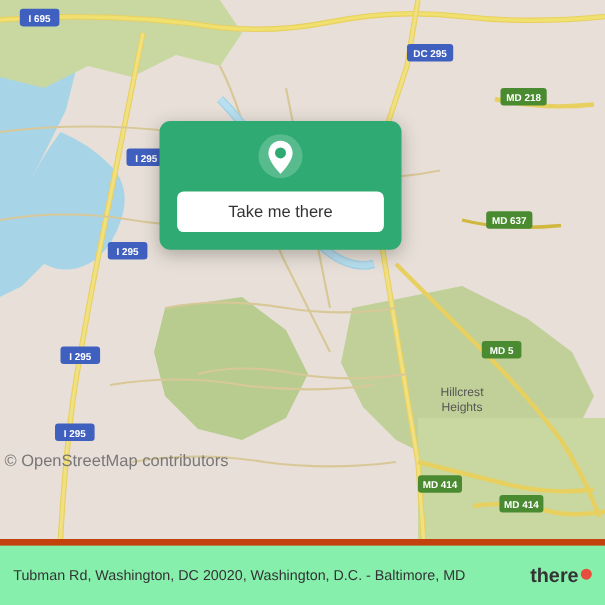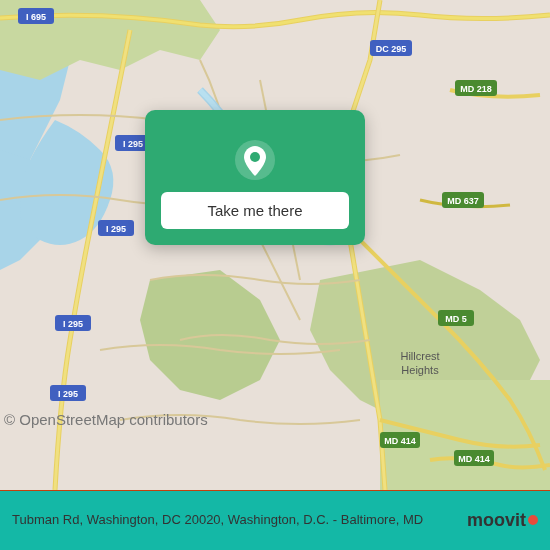--- a/index.html
+++ b/index.html
@@ -26,21 +26,21 @@
     }
 
     
     #popup-card {
       position: absolute;
       top: 110px;
       left: 145px;
       width: 220px;
       background: #2eaa72;
       border-radius: 10px;
-      padding: 28px 16px 16px 16px;
+      padding: 10px 16px 16px 16px;
       display: flex;
       flex-direction: column;
       align-items: center;
       box-shadow: 0 4px 16px rgba(0,0,0,0.25);
     }
 
     #popup-pin {
       width: 44px;
       height: 44px;
       margin-bottom: 10px;
@@ -56,25 +56,25 @@
       font-weight: 500;
       cursor: pointer;
       width: 100%;
       text-align: center;
     }
 
     
     #bottom-bar {
       width: 550px;
       height: 60px;
-      background: #14b8a6;
+      background: #86efac;
       display: flex;
       align-items: center;
       padding: 0 12px;
-      border-top: 1px solid #c2410c;
+      border-top: 6px solid #c2410c;
       gap: 8px;
     }
 
     #copyright-text {
       font-size: 15px;
       color: #777;
       position: absolute;
       bottom: 62px;
       left: 4px;
     }
@@ -207,16 +207,16 @@
     <button id="popup-button">Take me there</button>
   </div>
 
   
   <div id="copyright-text">© OpenStreetMap contributors</div>
 </div>
 
 <div id="bottom-bar">
   <span id="address-text">Tubman Rd, Washington, DC 20020, Washington, D.C. - Baltimore, MD</span>
   <div id="moovit-logo">
-    <span id="moovit-text">moovit</span>
+    <span id="moovit-text">there</span>
     <span id="moovit-dot"></span>
   </div>
 </div>
 
 </body></html>

